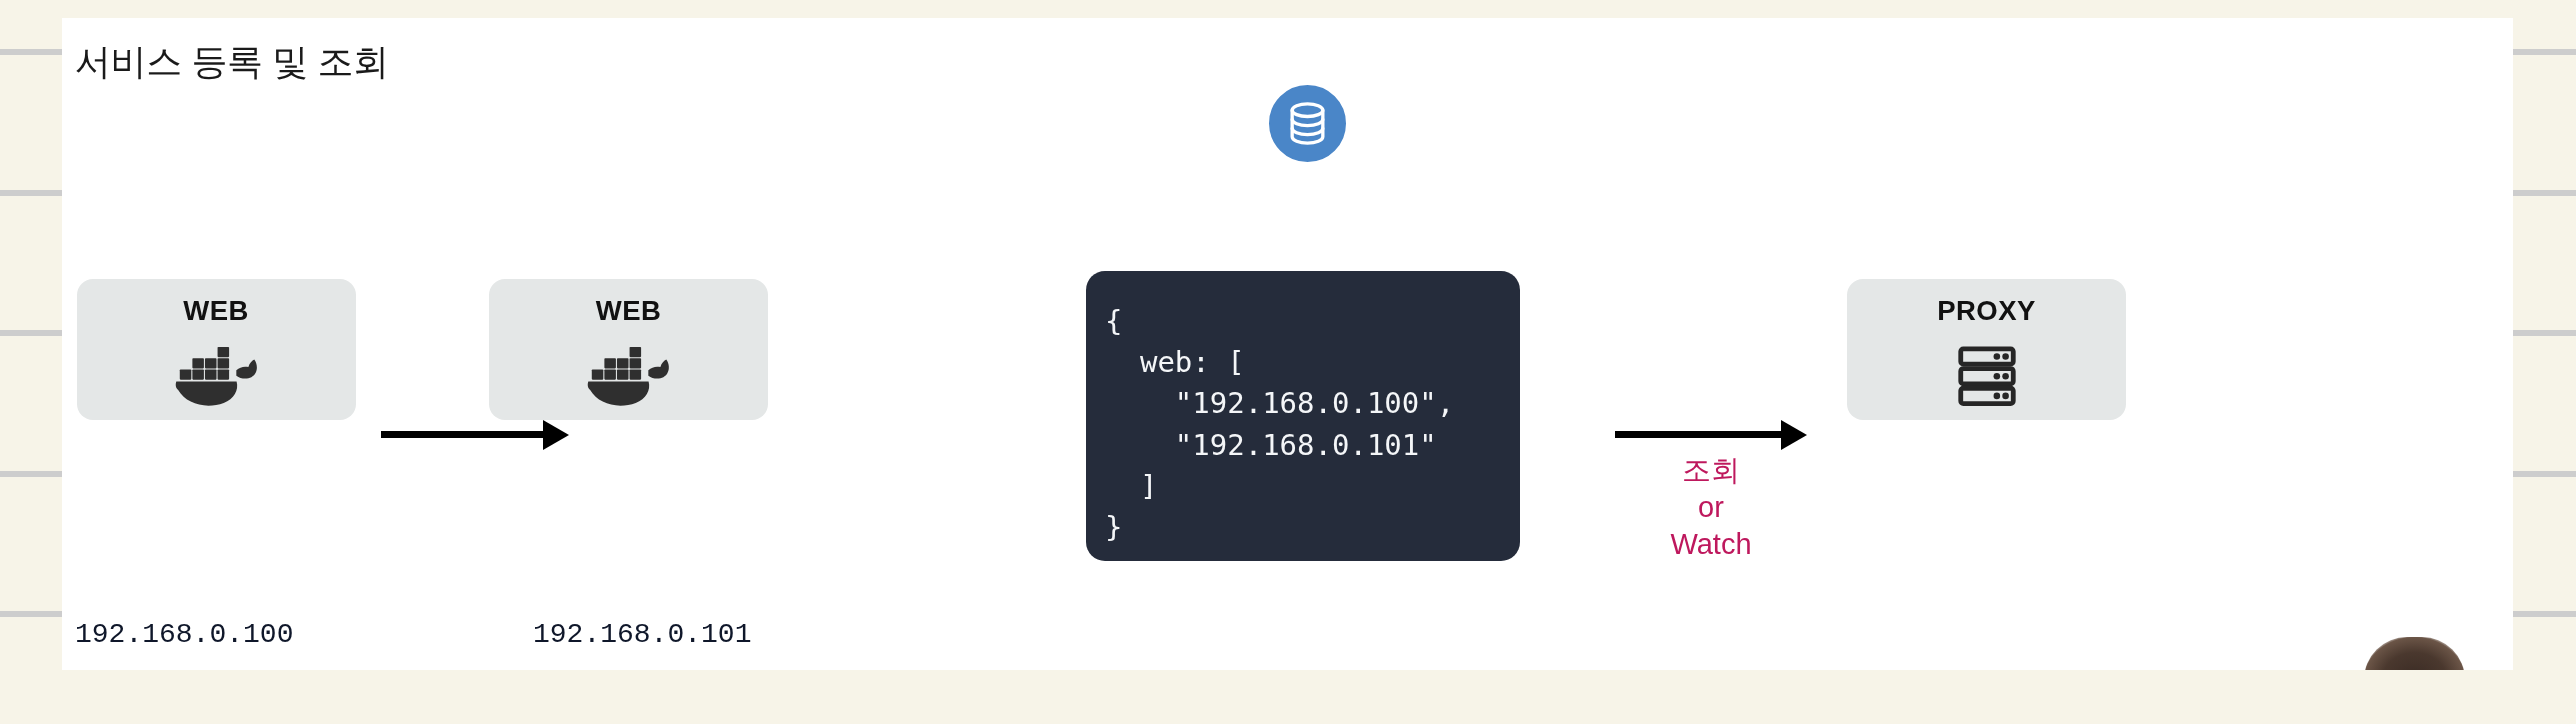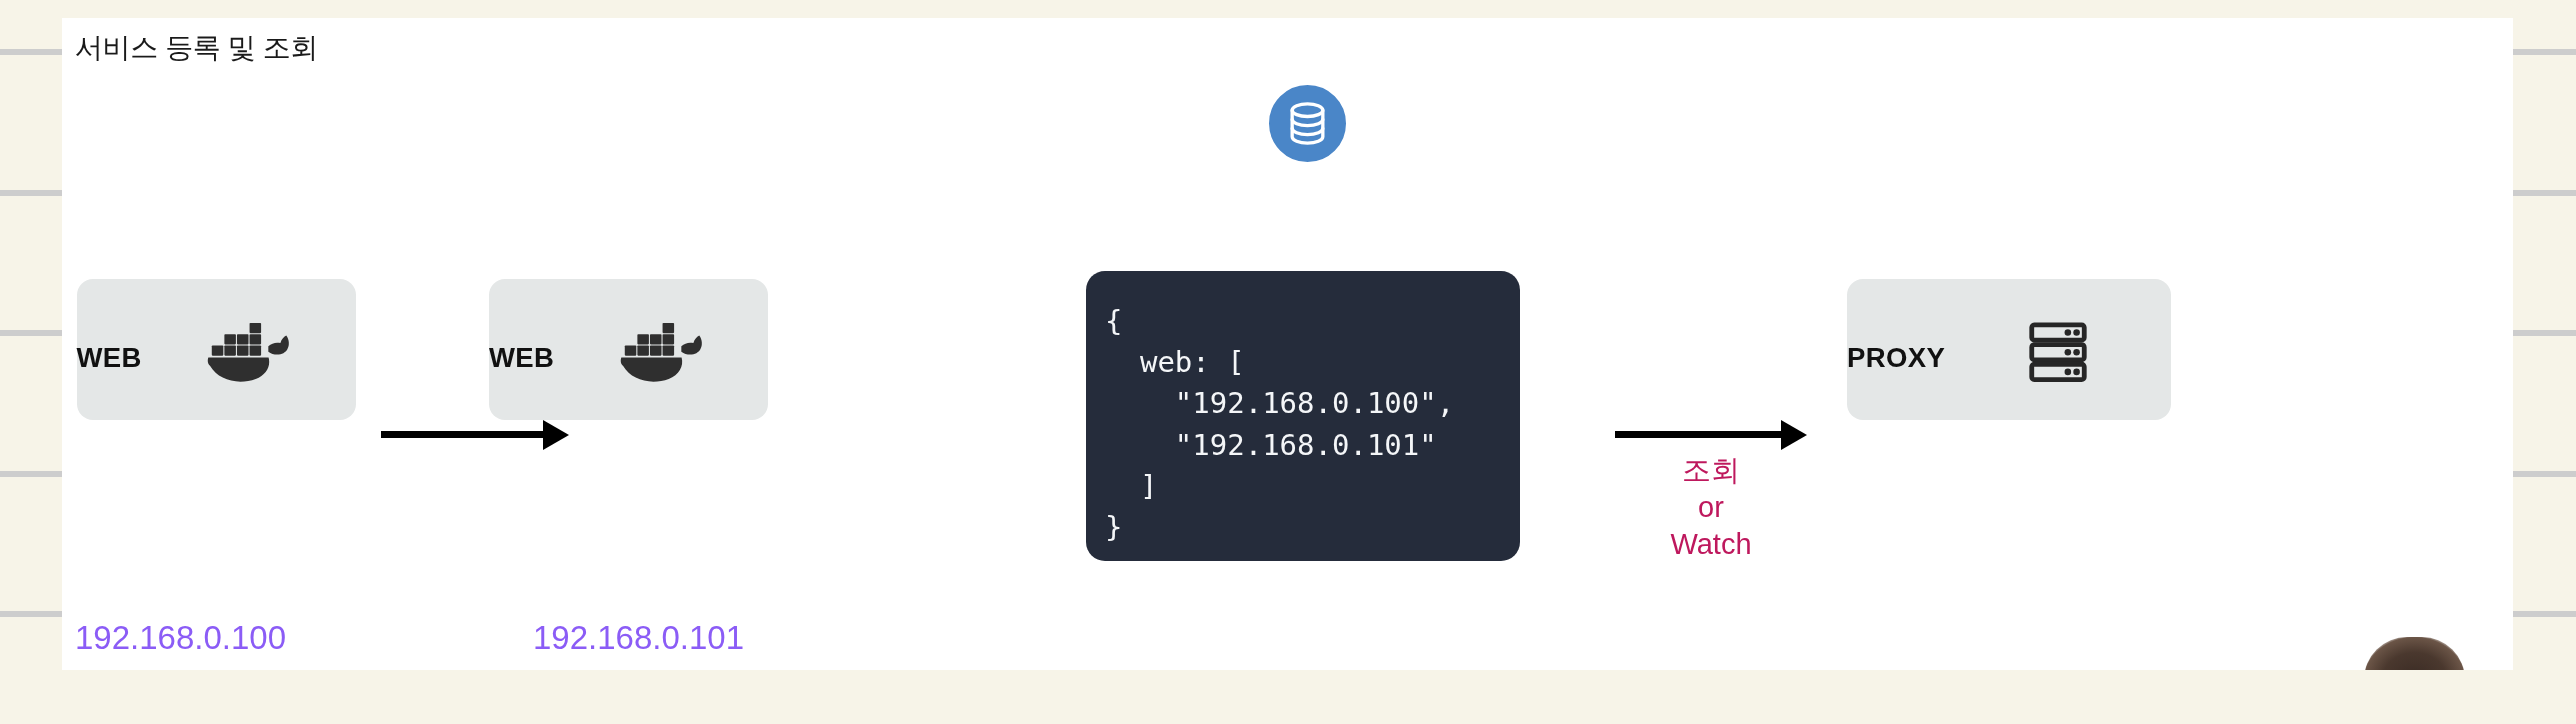--- a/index.html
+++ b/index.html
@@ -39,61 +39,61 @@
     height: 652px;
     background: #ffffff;
     overflow: hidden;
     z-index: 5;
   }
 
   
   #slide-title {
     position: absolute;
     left: 13px;
-    top: 11px;
-    font-size: 28px;
+    top: 20px;
+    font-size: 36px;
     font-weight: 400;
     color: #1a1a1a;
     letter-spacing: -0.4px;
     white-space: nowrap;
   }
 
   
   .node-box {
     position: absolute;
     background: #e4e7e7;
     border-radius: 16px;
     display: flex;
-    flex-direction: row;
+    flex-direction: column;
     align-items: center;
   }
   .node-label {
     font-size: 27.5px;
     font-weight: bold;
     color: #111111;
     letter-spacing: 0.4px;
     margin-top: 16px;
   }
   .node-icon {
     flex: 1;
     display: flex;
     align-items: center;
     justify-content: center;
     width: 100%;
   }
 
   #web-box-1 { left: 14.5px;  top: 261px; width: 279px; height: 141px; }
   #web-box-2 { left: 427px; top: 261px; width: 279px; height: 141px; }
-  #proxy-box { left: 1785px; top: 261px; width: 324px; height: 141px; align-items: center; }
+  #proxy-box { left: 1785px; top: 261px; width: 279px; height: 141px; align-items: center; }
 
   .ip-label {
     position: absolute;
-    font-family: Liberation Sans, sans-serif;
-    font-size: 33px;
-    color: #8b5cf6;
+    font-family: Liberation Mono, monospace;
+    font-size: 28px;
+    color: #0f172a;
     white-space: nowrap;
   }
   #ip-label-1 { left: 13px;  top: 601px; }
   #ip-label-2 { left: 427px; top: 601px; margin-left: 44px; }
 
   
   .arrow {
     position: absolute;
     height: 29px;
     display: flex;

